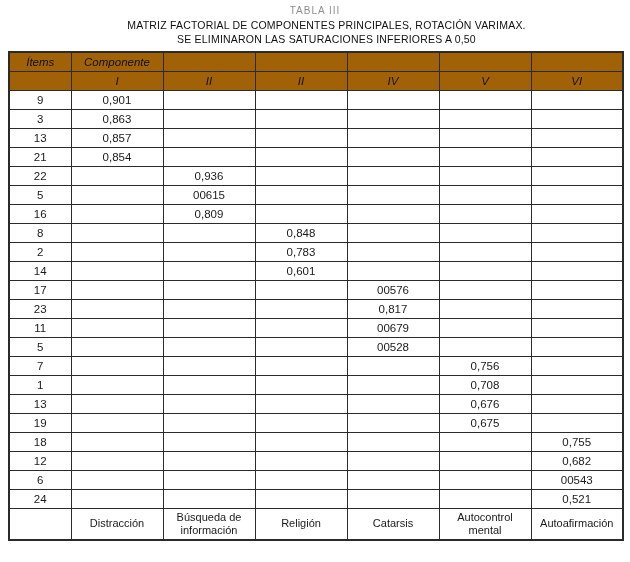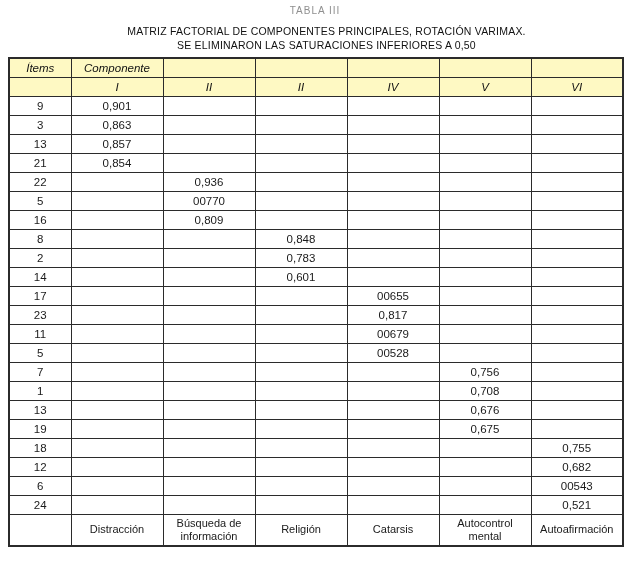--- a/index.html
+++ b/index.html
@@ -17,21 +17,21 @@
     box-sizing: border-box;
   }
   .caption {
     text-align: center;
     padding-top: 5px;
   }
   .tabla-label {
     font-size: 10px;
     color: #8f8f8f;
     letter-spacing: 1px;
-    margin-bottom: 9px;
+    margin-bottom: 3px;
   }
   .title-line {
     font-size: 10.5px;
     color: #111111;
     letter-spacing: 0.2px;
     line-height: 1.3;
     margin-left: 23px;
   }
   table.matrix {
     border-collapse: collapse;
@@ -45,21 +45,21 @@
     border: 1px solid #2b2b2b;
     text-align: center;
     vertical-align: middle;
     font-size: 11.5px;
     padding: 0 2px;
     height: 19px;
     box-sizing: border-box;
     overflow: hidden;
   }
   table.matrix th.hd {
-    background: #fef9c3;
+    background: #a16207;
     font-style: italic;
     font-weight: normal;
     font-size: 11.5px;
     color: #111111;
   }
   table.matrix td.factor-cell {
     height: 31px;
     font-size: 11px;
     line-height: 1.2;
     padding: 2px 3px;
@@ -151,21 +151,21 @@
           <td></td>
           <td>0,936</td>
           <td></td>
           <td></td>
           <td></td>
           <td></td>
         </tr>
         <tr>
           <td>5</td>
           <td></td>
-          <td>00770</td>
+          <td>00615</td>
           <td></td>
           <td></td>
           <td></td>
           <td></td>
         </tr>
         <tr>
           <td>16</td>
           <td></td>
           <td>0,809</td>
           <td></td>
@@ -198,21 +198,21 @@
           <td>0,601</td>
           <td></td>
           <td></td>
           <td></td>
         </tr>
         <tr>
           <td>17</td>
           <td></td>
           <td></td>
           <td></td>
-          <td>00655</td>
+          <td>00576</td>
           <td></td>
           <td></td>
         </tr>
         <tr>
           <td>23</td>
           <td></td>
           <td></td>
           <td></td>
           <td>0,817</td>
           <td></td>

